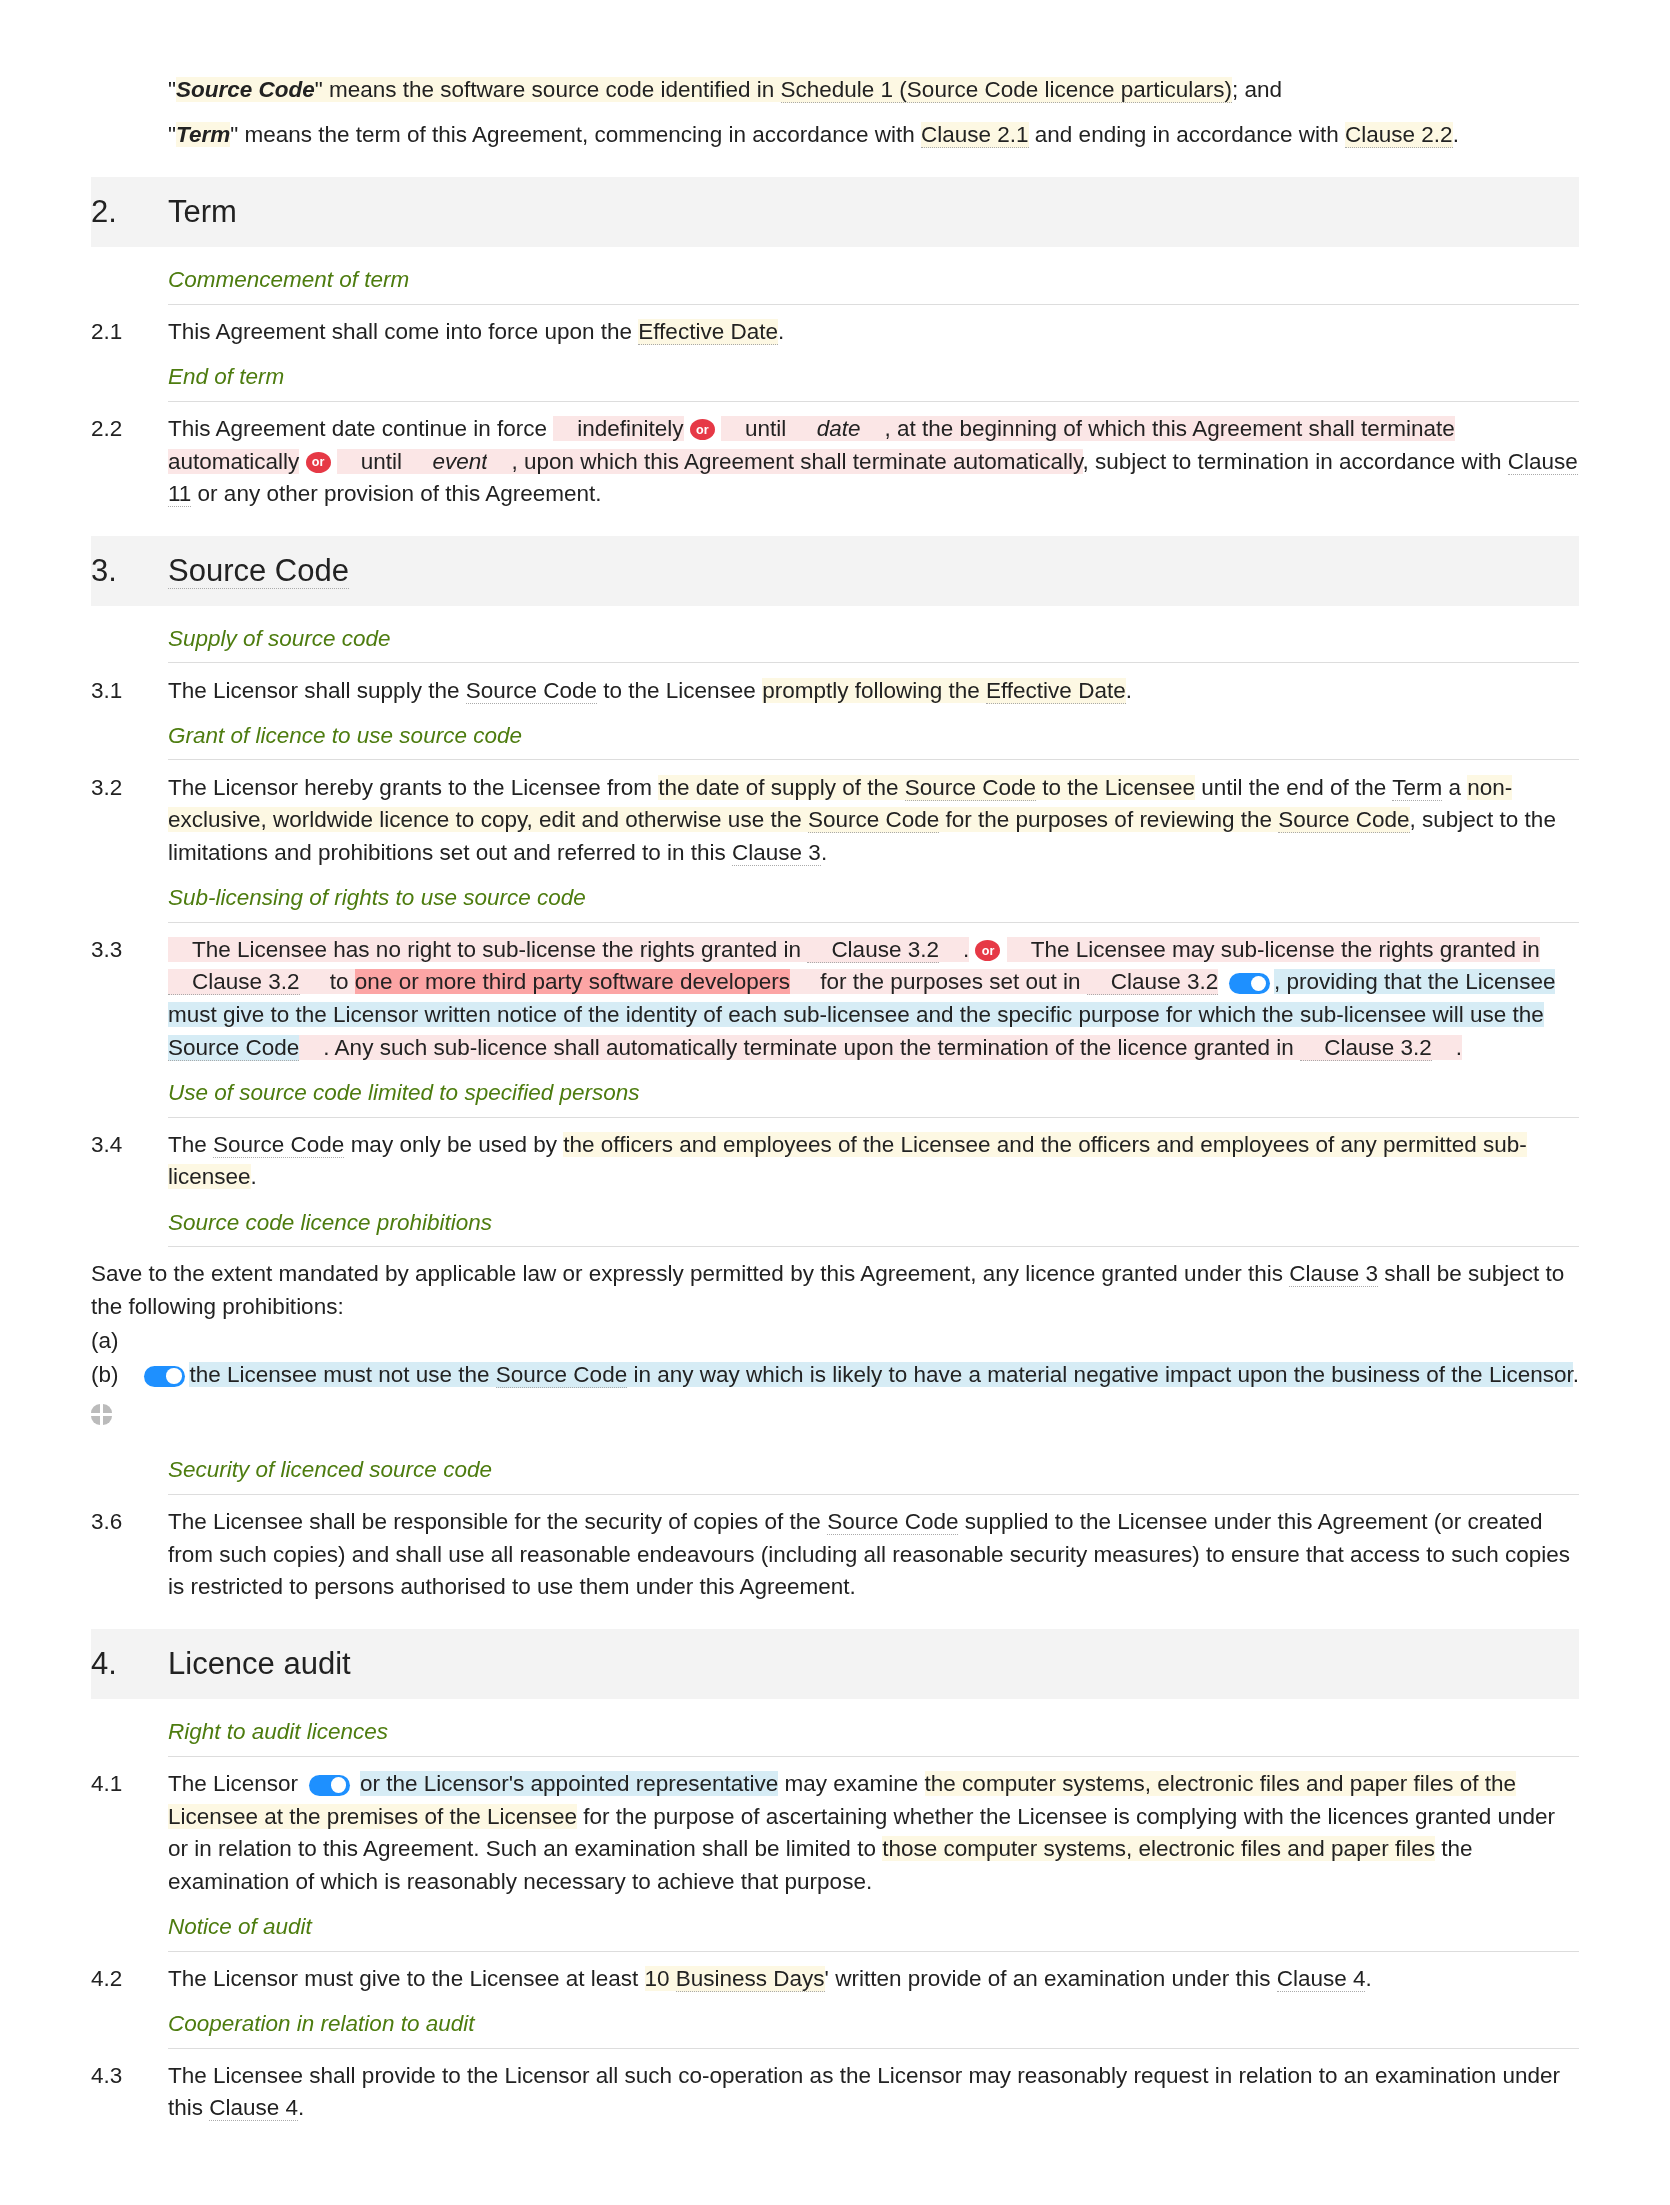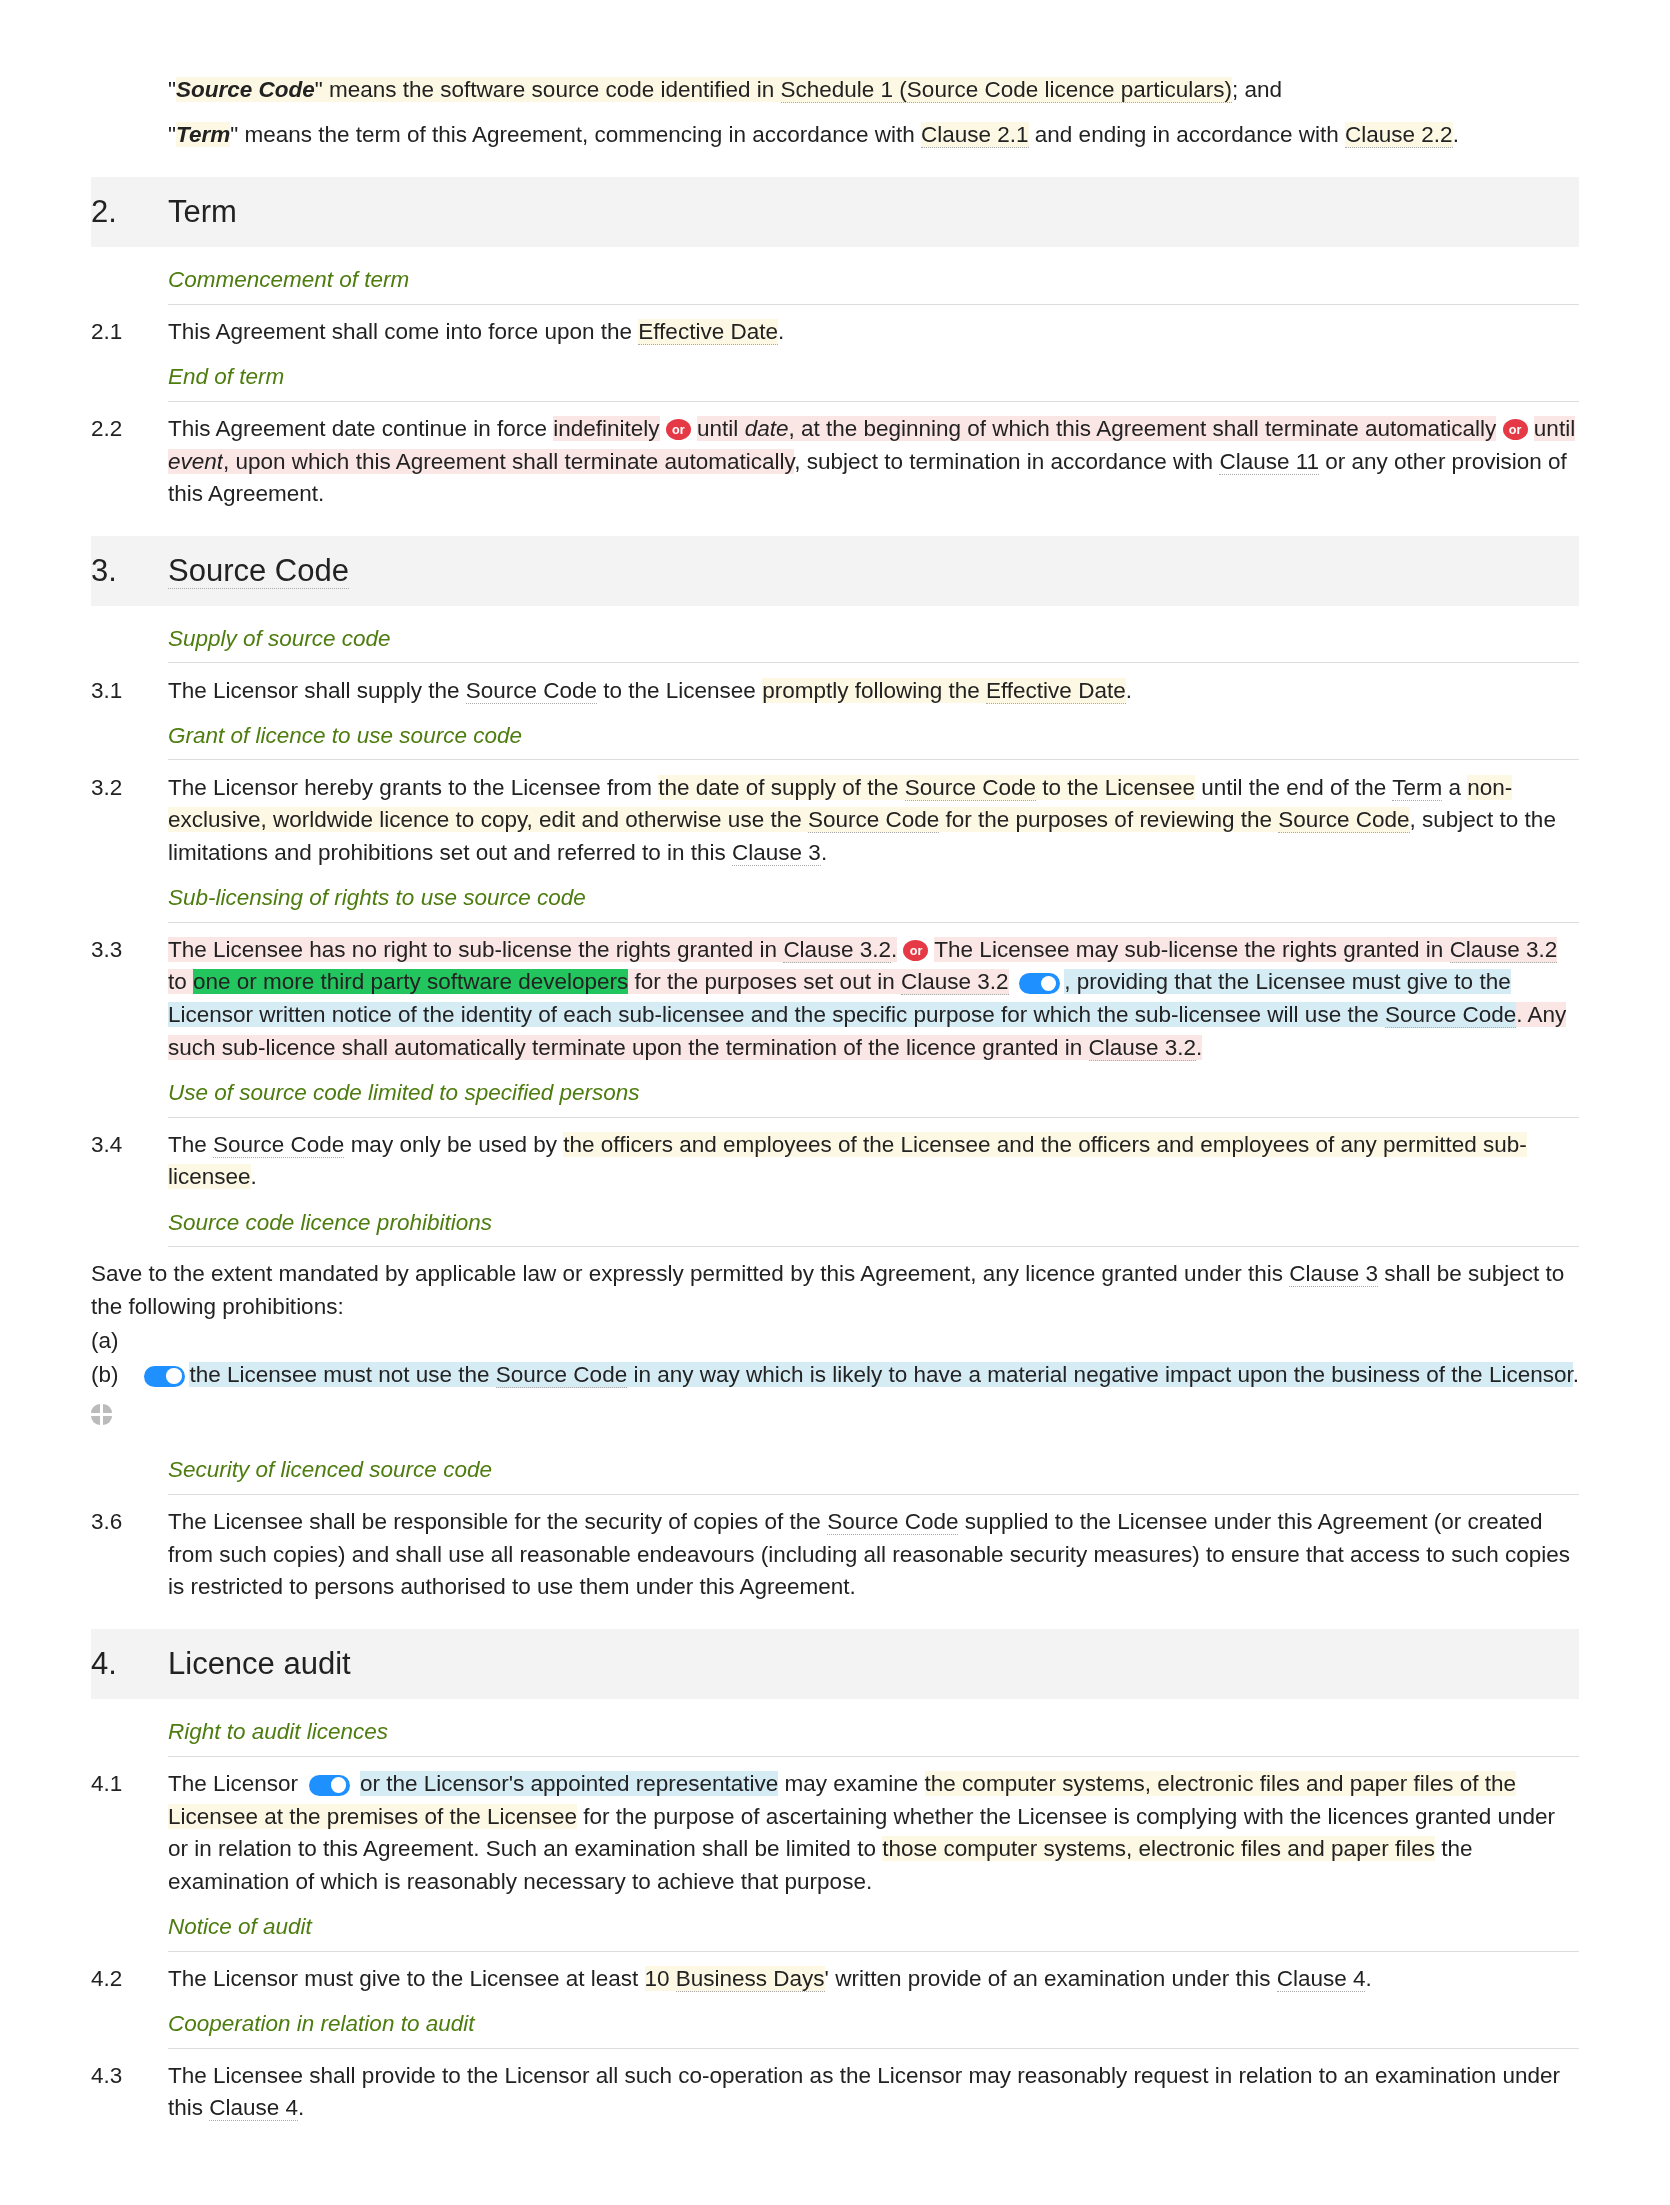--- a/index.html
+++ b/index.html
@@ -49,26 +49,27 @@
     margin-bottom: 2.8px;
   }
   .defined {
     border-bottom: 1.4px dotted #aaa;
   }
   .hl-yellow {
     background: #fdf8e3;
   }
   .hl-pink {
     background: #fbe6e6;
+    padding-left: 24px;
   }
   .hl-blue {
     background: #d6ecf5;
   }
   .hl-green {
-    background: #22c55e;
+    background: #fca5a5;
   }
   .or-pill {
     display: inline-flex;
     align-items: center;
     justify-content: center;
     background: #e63946;
     color: #fff;
     font-size: 12.6px;
     font-weight: bold;
     border-radius: 50%;

